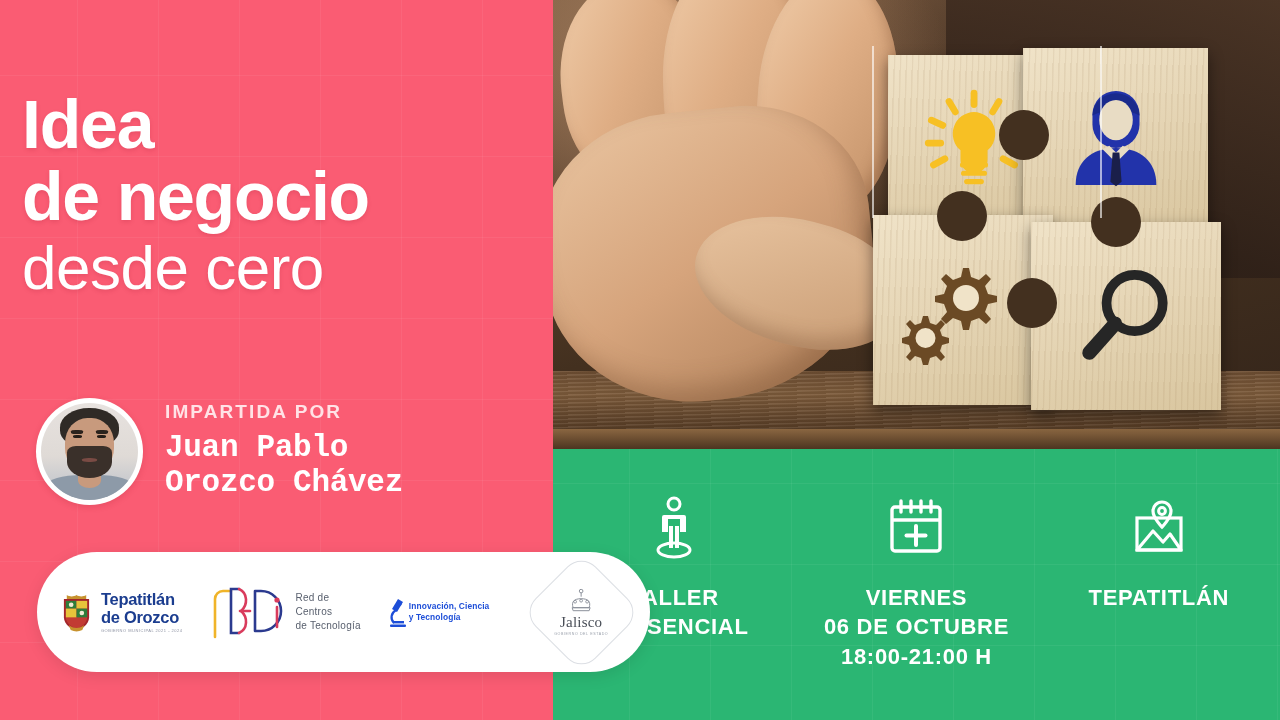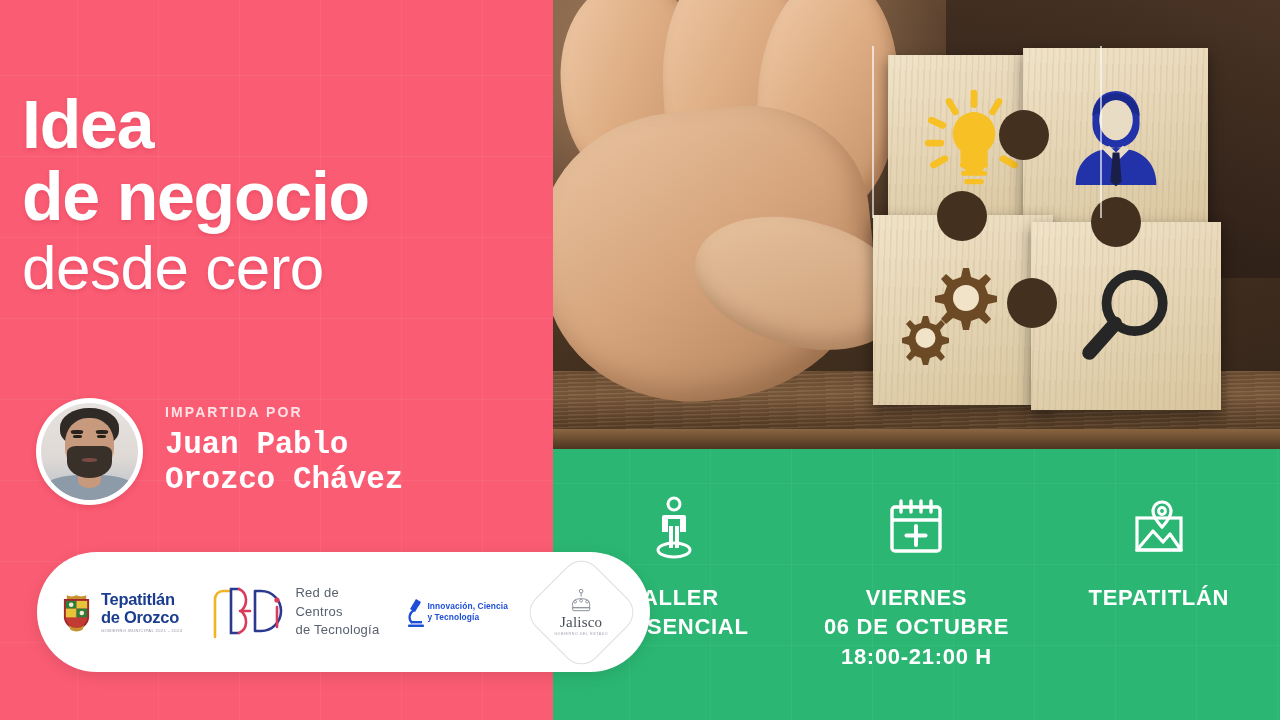--- a/index.html
+++ b/index.html
@@ -110,21 +110,21 @@
   .av-collar {
     position:absolute; left:38%; bottom:12%;
     width:24%; height:16%;
     background:#c89a7d;
     border-radius:0 0 50% 50%;
   }
 
   #speaker-text { padding-bottom:2px; }
   #speaker-label {
     color:#ffe2e6;
-    font-size:14px; font-weight:bold;
+    font-size:19px; font-weight:bold;
     letter-spacing:2.1px;
     margin-bottom:8px;
   }
   .speaker-name {
     color:#ffffff;
     font-size:31px; font-weight:bold;
     letter-spacing:-0.3px;
     line-height:1.12;
     font-family:Liberation Mono, monospace;
   }
@@ -284,21 +284,21 @@
   }
   #tepa-sub {
     font-size:4px; color:#8e93a3;
     letter-spacing:0.5px; margin-top:2.5px;
   }
 
   
   #logo-redi { gap:10px; margin-left:27px; }
   #redi-mark { width:76px; height:54px; flex:0 0 auto; }
   #redi-text { line-height:1.42; }
-  .redi-l { font-size:13px; color:#59606e; letter-spacing:0.25px; white-space:nowrap; }
+  .redi-l { font-size:10px; color:#59606e; letter-spacing:0.25px; white-space:nowrap; }
 
   
   #logo-ict { gap:1px; margin-left:26px; }
   #ict-mark { width:21px; height:32px; flex:0 0 auto; }
   #ict-text { line-height:1.35; }
   .ict-l { font-size:8.4px; color:#1d4ed8; font-weight:bold; letter-spacing:0.1px; white-space:nowrap; }
 
   
   #logo-jalisco { margin-left:auto; }
   #jal-diamond {

